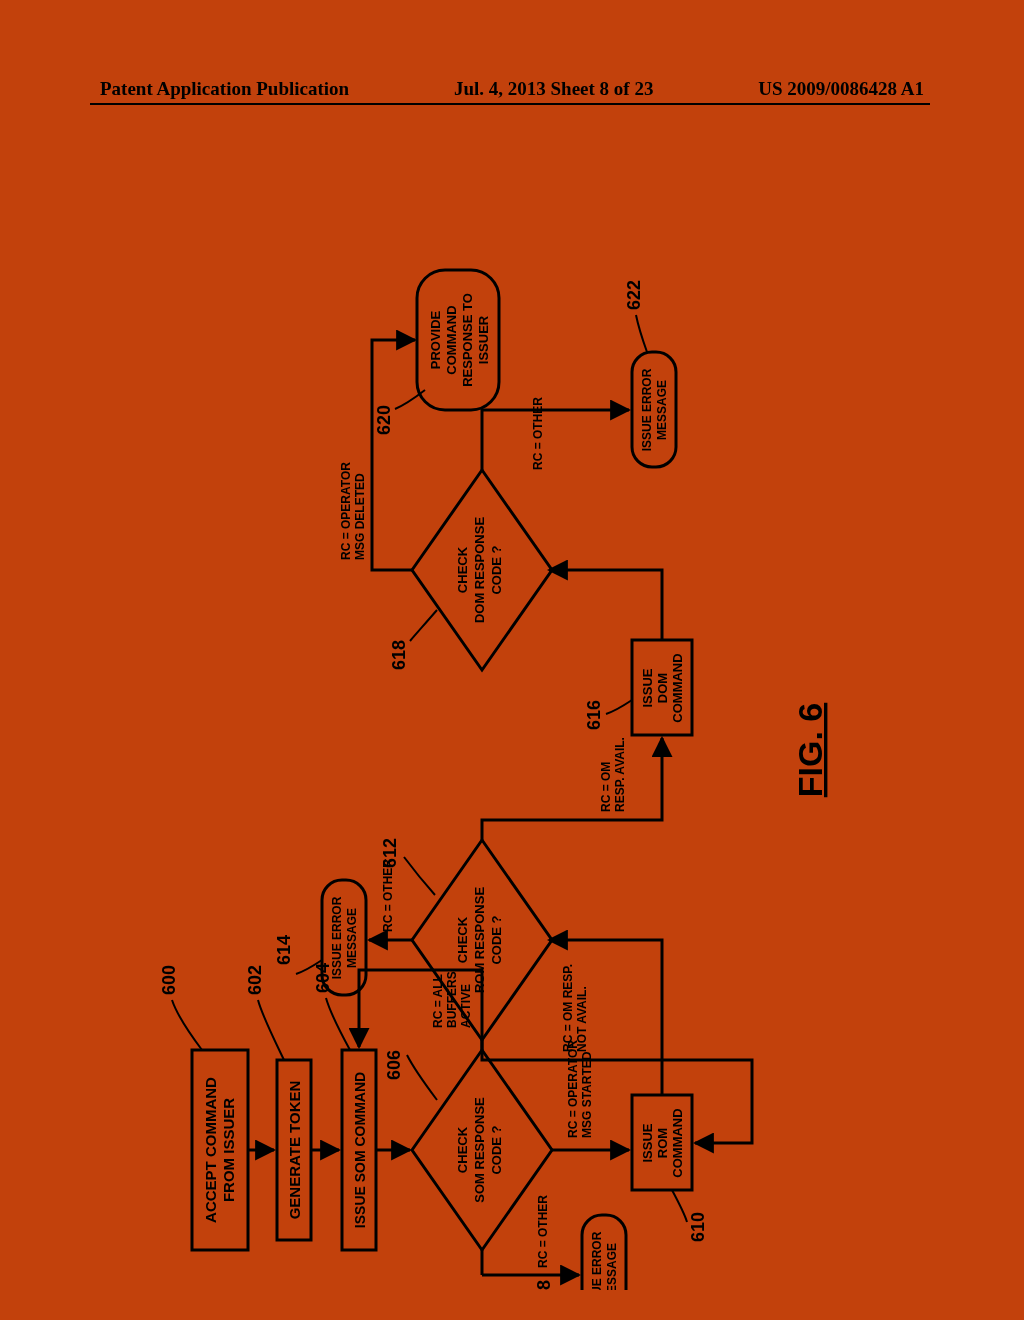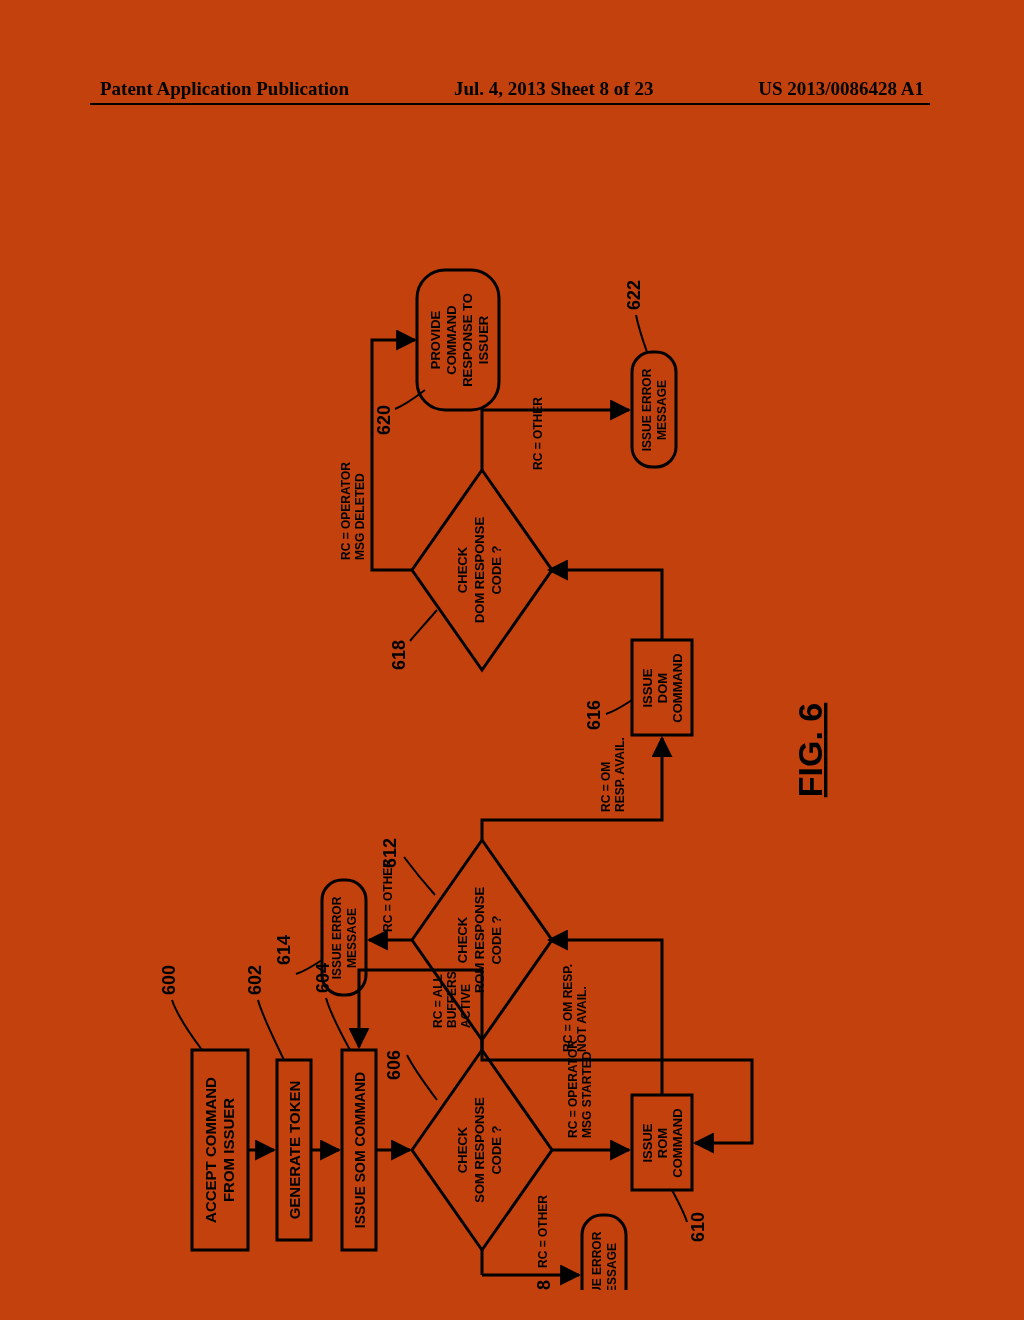--- a/index.html
+++ b/index.html
@@ -64,21 +64,21 @@
   .blk { stroke:#000; fill:none; }
 </style>
 </head>
 <body>
 
 <div class="page">
 
   <div class="header">
     <span class="left">Patent Application Publication</span>
     <span class="mid">Jul. 4, 2013  Sheet 8 of 23</span>
-    <span class="right">US 2013/0086428 A1</span>
+    <span class="right">US 2009/0086428 A1</span>
   </div>
   <div class="hr"></div>
 
   <div class="figure-wrap">
     <div class="figure-inner">
 
       <svg width="1080" height="760" viewBox="0 0 1080 760">
         <defs>
           <marker id="arrow" viewBox="0 0 10 10" refX="9" refY="5" markerWidth="7" markerHeight="7" orient="auto-start-reverse">
             <path d="M 0 0 L 10 5 L 0 10 z" fill="#000"></path>

